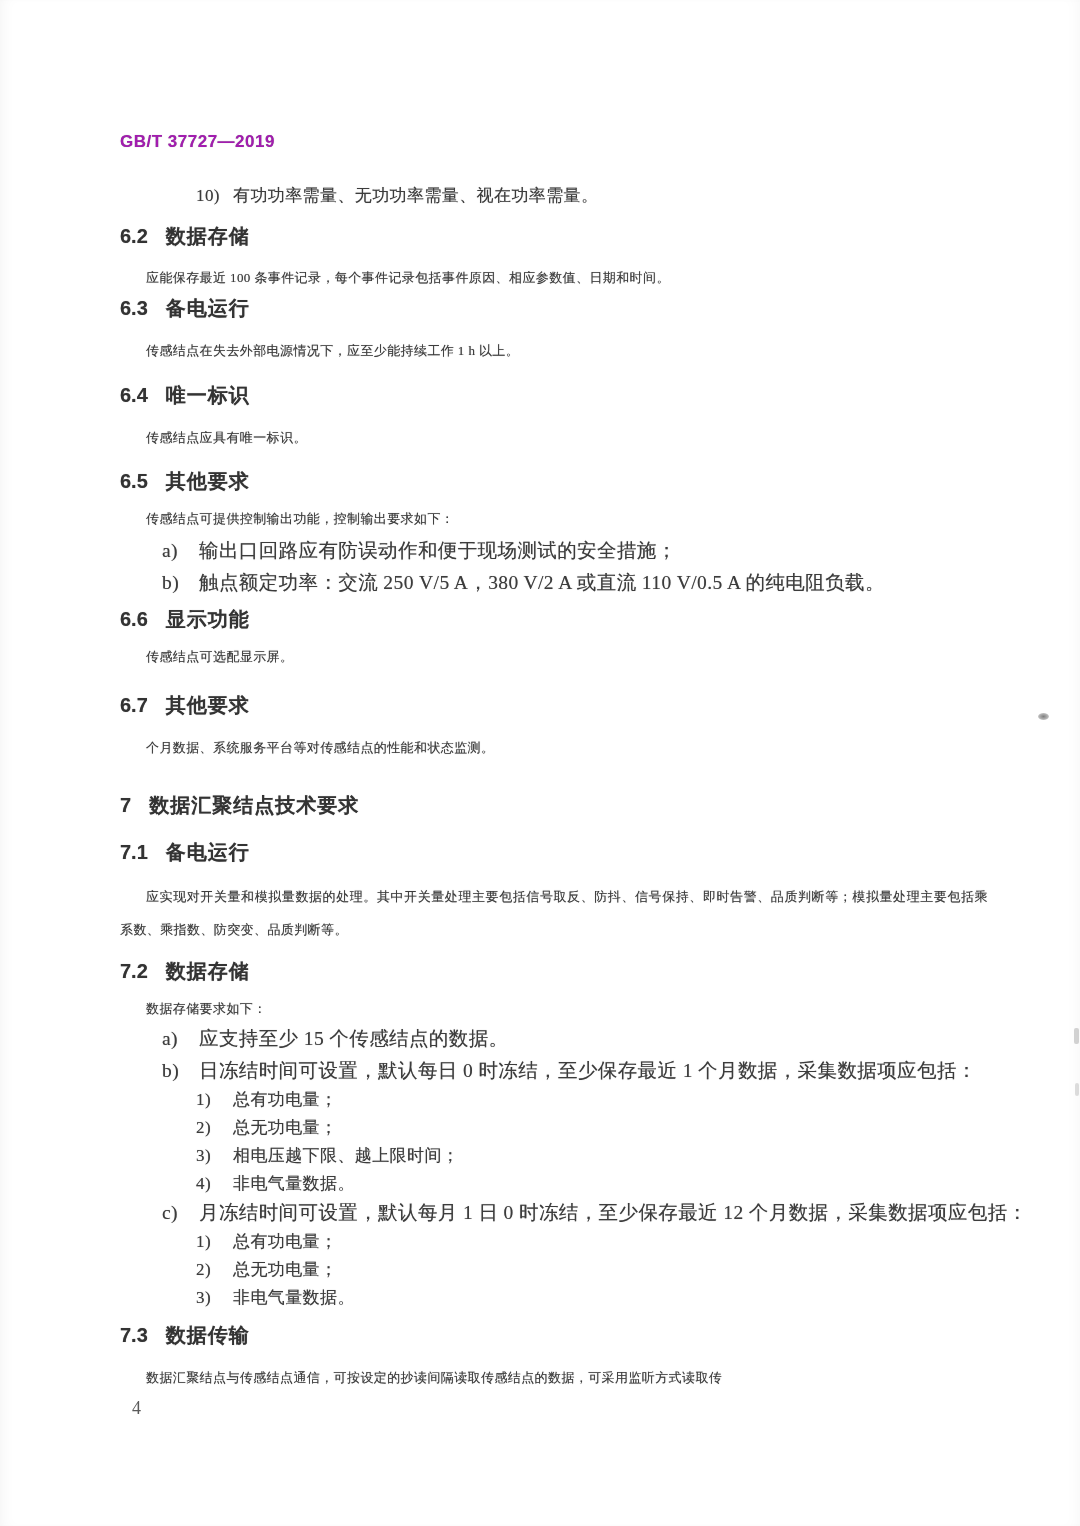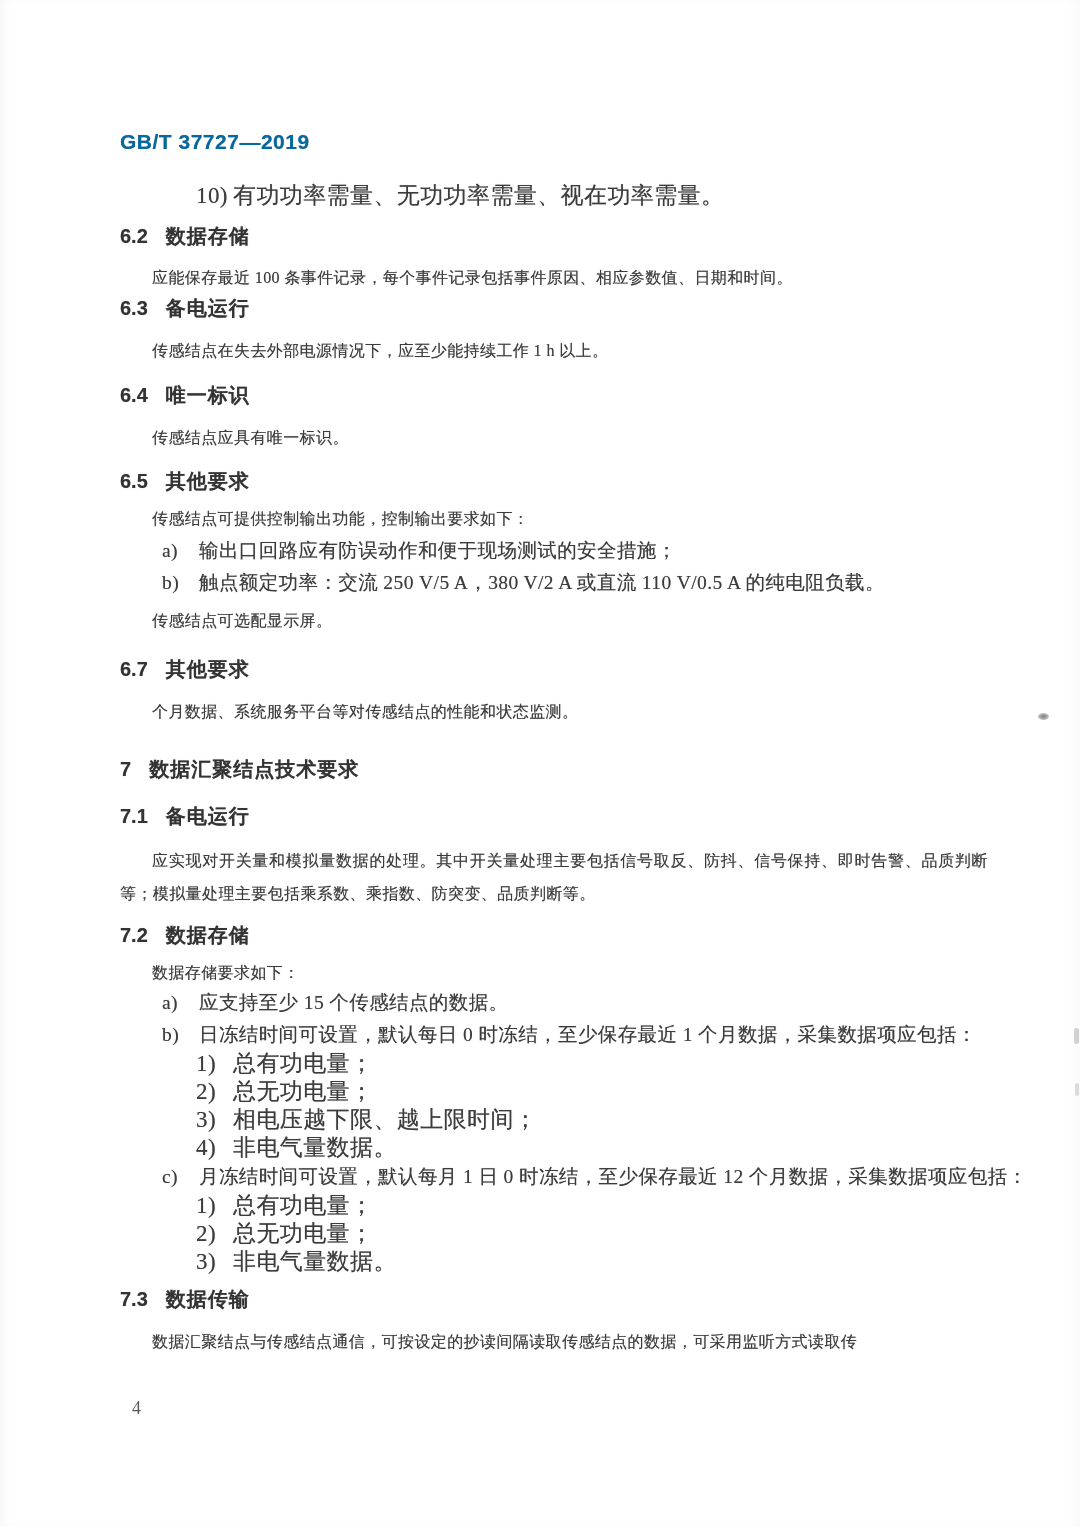--- a/index.html
+++ b/index.html
@@ -22,57 +22,57 @@
     position: absolute;
     left: 120px;
     top: 0;
     width: 868px;
     padding-top: 127px;
     text-shadow: 0 0 0.7px rgba(70,70,70,0.6);
   }
   .doc-header {
     font-family: "Liberation Sans", "DejaVu Sans", sans-serif;
     font-weight: bold;
-    font-size: 21px;
-    line-height: 30px;
-    color: #0369a1;
+    font-size: 17px;
+    line-height: 30px;
+    color: #a21caf;
     letter-spacing: 0.5px;
   }
   .h1, .h2 {
     display: flex;
     align-items: flex-end;
     font-family: "Liberation Sans", "DejaVu Sans", sans-serif;
     font-weight: bold;
     font-size: 20px;
     line-height: 30px;
     color: #333333;
   }
   .h1 .num, .h2 .num { margin-right: 18px; }
   .h1 .ttl, .h2 .ttl { letter-spacing: 1px; }
   .para {
     margin: 0;
-    font-size: 16px;
+    font-size: 13px;
     line-height: 30px;
     text-indent: 2em;
     text-align: justify;
     letter-spacing: 0.4px;
   }
   .li {
     display: flex;
     padding-left: 42px;
     font-size: 19.5px;
     line-height: 30px;
     letter-spacing: 0.4px;
     white-space: nowrap;
   }
   .li .lbl { width: 37px; flex: 0 0 37px; }
   .sub {
     display: flex;
     padding-left: 76px;
-    font-size: 23px;
+    font-size: 17px;
     line-height: 28px;
     letter-spacing: 0.4px;
     white-space: nowrap;
   }
   .sub .lbl { width: 37px; flex: 0 0 37px; }
   .page-number {
     position: absolute;
     left: 132px;
     top: 1396px;
     font-size: 18px;
@@ -149,20 +149,24 @@
     <p class="para" style="margin-top:8px">传感结点可提供控制输出功能，控制输出要求如下：</p>
     <div class="li" style="margin-top:2px">
       <span class="lbl">a)</span>
       <span class="txt">输出口回路应有防误动作和便于现场测试的安全措施；</span>
     </div>
     <div class="li" style="margin-top:2px">
       <span class="lbl">b)</span>
       <span class="txt">触点额定功率：交流 250 V/5 A，380 V/2 A 或直流 110 V/0.5 A 的纯电阻负载。</span>
     </div>
 
+    <div class="h2" style="margin-top:6px">
+      <span class="num">6.6</span>
+      <span class="ttl">显示功能</span>
+    </div>
     <p class="para" style="margin-top:8px">传感结点可选配显示屏。</p>
 
     <div class="h2" style="margin-top:18px">
       <span class="num">6.7</span>
       <span class="ttl">其他要求</span>
     </div>
     <p class="para" style="margin-top:13px">个月数据、系统服务平台等对传感结点的性能和状态监测。</p>
 
     <div class="h1" style="margin-top:27px">
       <span class="num">7</span>

